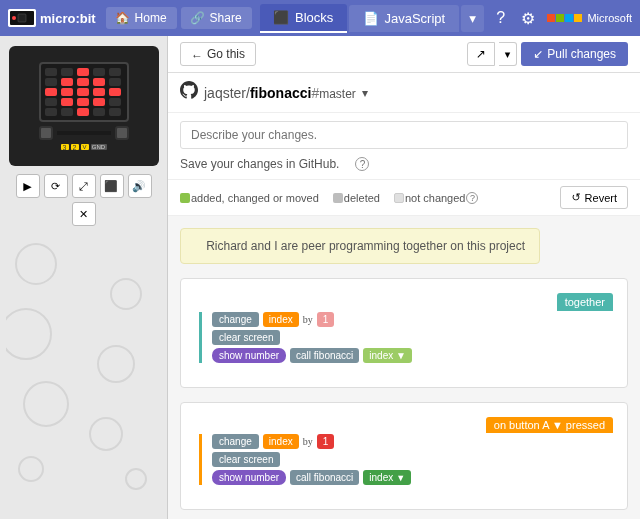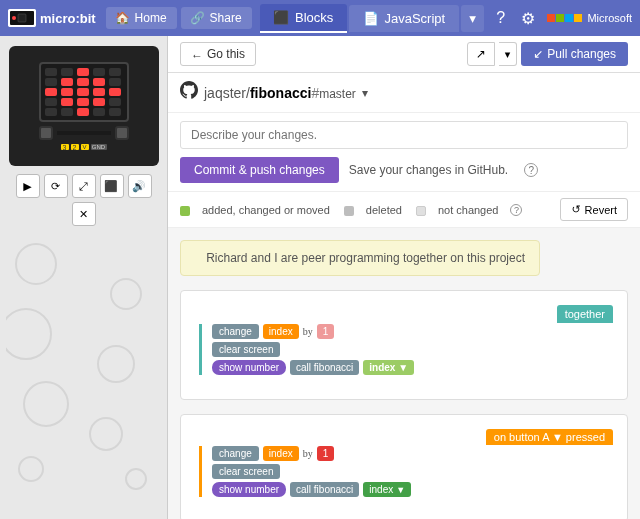--- a/index.html
+++ b/index.html
@@ -300,22 +300,22 @@
     .legend-bar {
       padding: 6px 12px;
       background: white;
       border-bottom: 1px solid #eee;
       display: flex;
       align-items: center;
       gap: 14px;
     }
     .legend-item {
       display: flex;
-      align-items: flex-end;
-      gap: 12px;
+      align-items: center;
+      gap: 1px;
       font-size: 11px;
       color: #555;
     }
     .legend-dot {
       width: 10px;
       height: 10px;
       border-radius: 2px;
     }
     .legend-help {
       display: inline-flex;
@@ -437,21 +437,20 @@
       padding: 2px 6px;
       border-radius: 3px;
       font-size: 10px;
     }
     .block-index {
       background: #9ccc65;
       color: white;
       padding: 2px 6px;
       border-radius: 3px;
       font-size: 10px;
-      font-weight: bold;
     }
     .block-on-btn {
       background: #ff9800;
       color: white;
       padding: 2px 8px;
       border-radius: 3px 3px 0 0;
       font-size: 11px;
       display: inline-block;
       margin-bottom: 1px;
     }
@@ -629,21 +628,20 @@
       </span>
       <span>
         <span style="color:#555;">jaqster</span><span style="color:#555;">/</span><strong>fibonacci</strong><span style="color:#777;">#</span><span class="branch-badge">master</span>
       </span>
       <button style="background:none;border:none;cursor:pointer;color:#555;font-size:12px;">▾</button>
     </div>
 
     <div class="commit-section">
       <input class="commit-input" type="text" placeholder="Describe your changes." style="">
       <div class="commit-actions">
-        <button class="commit-push-btn">Commit &amp; push changes</button>
         <span class="save-label">
           <span>Save your changes in GitHub.</span>
           <span class="help-icon">?</span>
         </span>
       </div>
     </div>
 
     <div class="legend-bar">
       <div class="legend-item">
         <div class="legend-dot" style="background:#8bc34a;"></div>

